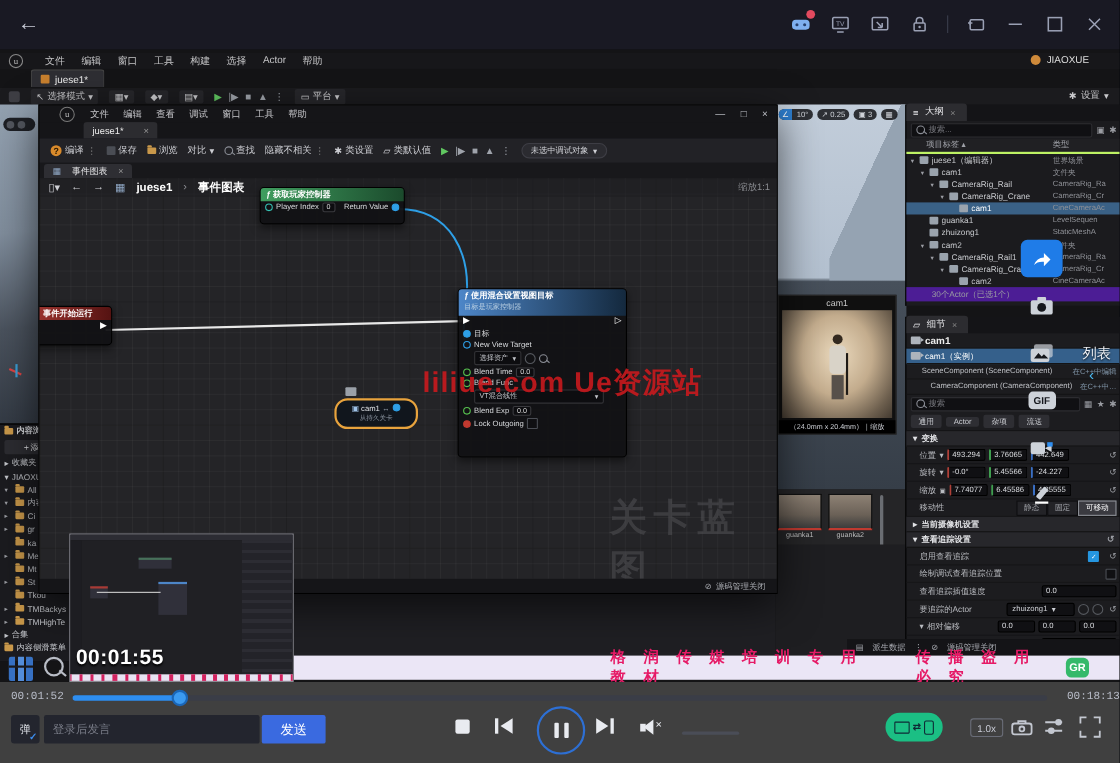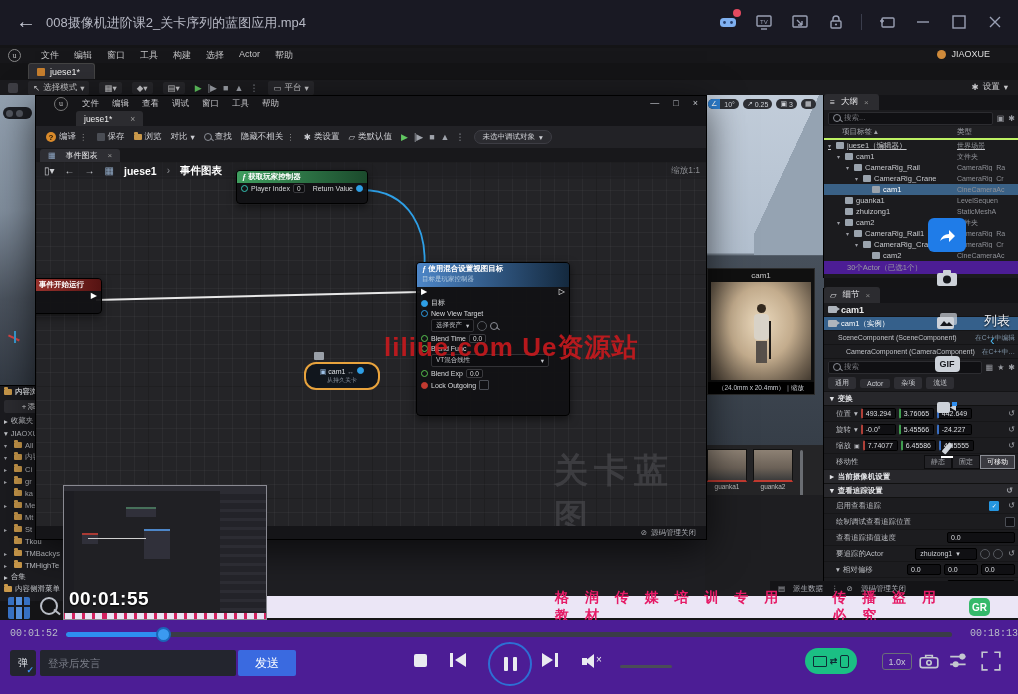--- a/index.html
+++ b/index.html
@@ -175,21 +175,21 @@
   .tp-left{position:absolute;top:5px;left:0;width:10px;bottom:6px;background:#1d1d22;}
   .tp-right{position:absolute;top:5px;right:0;width:46px;bottom:6px;background:#232329;
      background-image:repeating-linear-gradient(180deg,#2c2c33 0 3px,transparent 3px 9px);}
   .tp-graph{position:absolute;top:5px;left:10px;right:46px;bottom:6px;background:#202024;}
   .tp-node{position:absolute;background:#30303a;border-top:2px solid #47705a;}
   .tp-wire{position:absolute;height:1px;background:#cfcfcf;}
   .tp-strip{position:absolute;bottom:0;left:0;right:0;height:6px;background:#e8e3f3;
      background-image:repeating-linear-gradient(90deg,#d2225f 0 3px,transparent 3px 10px);background-position:40px 0;}
   .tp-time{position:absolute;left:5px;bottom:9px;font-size:19px;font-weight:bold;color:#fff;text-shadow:0 1px 2px #000;letter-spacing:.5px;}
   
-  .ctrlbar{position:absolute;top:620px;left:0;width:1018px;height:74px;background:#4c1d95;}
+  .ctrlbar{position:absolute;top:620px;left:0;width:1018px;height:74px;background:#404040;}
   .ptime{position:absolute;top:8px;font-size:10px;color:#b8bcc8;font-family:"Liberation Mono",monospace;}
   .track{position:absolute;left:66px;top:12px;width:886px;height:5px;background:#3a3d47;border-radius:3px;cursor:pointer;}
   .trackfill{height:5px;background:#2e8ef0;border-radius:3px;}
   .knob{position:absolute;top:-5px;width:15px;height:15px;border-radius:50%;background:#3b9af0;border:2px solid #1a66b8;box-sizing:border-box;}
   .dmico{position:absolute;left:10px;top:30px;width:26px;height:26px;background:#23252e;border-radius:3px;color:#dfe2e8;font-size:10px;display:flex;align-items:center;justify-content:center;cursor:pointer;}
   .dmico i{position:absolute;right:2px;bottom:1px;color:#3d8ef0;font-style:normal;font-size:9px;font-weight:bold;}
   .chatin{position:absolute;left:40px;top:30px;width:196px;height:26px;background:#23252e;border:none;border-radius:2px;color:#cfd2da;font-size:10.5px;padding:0 8px;box-sizing:border-box;font-family:"Liberation Sans",sans-serif;}
   .chatin::placeholder{color:#7a7d88;}
   .sendbtn{position:absolute;left:238px;top:30px;width:58px;height:26px;background:#3a6ae0;border:none;border-radius:2px;color:#fff;font-size:12px;cursor:pointer;font-family:"Liberation Sans",sans-serif;}
   .stopbtn{position:absolute;left:414px;top:34px;width:13px;height:13px;background:#e9ebf0;border-radius:2px;cursor:pointer;}
@@ -211,21 +211,20 @@
   .ricon{position:absolute;top:30px;width:22px;height:22px;cursor:pointer;}
   .ricon svg{stroke:#c3c7d0;fill:none;stroke-width:1.5;}
 </style>
 </head>
 <body>
 
 <div class="stage">
 
   <header class="titlebar">
     <span class="back">←</span>
-    <span class="vtitle">008摄像机进阶课2_关卡序列的蓝图应用.mp4</span>
     <div class="winicons">
       <span class="wi">
         <svg width="22" height="20" viewBox="0 0 20 20">
             <rect x="2" y="6" width="16" height="9" rx="3.5" fill="#7fb0f0" stroke="none"></rect>
             <circle cx="6.5" cy="10.5" r="1.4" fill="#27406e" stroke="none"></circle>
             <circle cx="13.5" cy="10.5" r="1.4" fill="#27406e" stroke="none"></circle>
           </svg>
         <span class="red-dot"></span>
       </span>
       <span class="wi">
@@ -396,21 +395,21 @@
           </div>
         <span style="color:#9a9ca2;font-size:8px;">▣</span>
         <span style="color:#9a9ca2;font-size:8px;">✱</span>
       </div>
       <div class="ohead">
         <span class="c1"><span>项目标签</span> ▴</span>
         <span class="c2">类型</span>
       </div>
       <div>
 
-          <div class="orow" style="padding-left: 4px; text-decoration: underline;">
+          <div class="orow" style="padding-left: 4px;">
             <span class="arrow">▾</span>
             <span class="oic"></span>
             <span class="lbl">juese1（编辑器）</span>
             <span class="typ">世界场景</span>
           </div>
 
           <div class="orow" style="padding-left: 13px;">
             <span class="arrow">▾</span>
             <span class="oic"></span>
             <span class="lbl">cam1</span>

